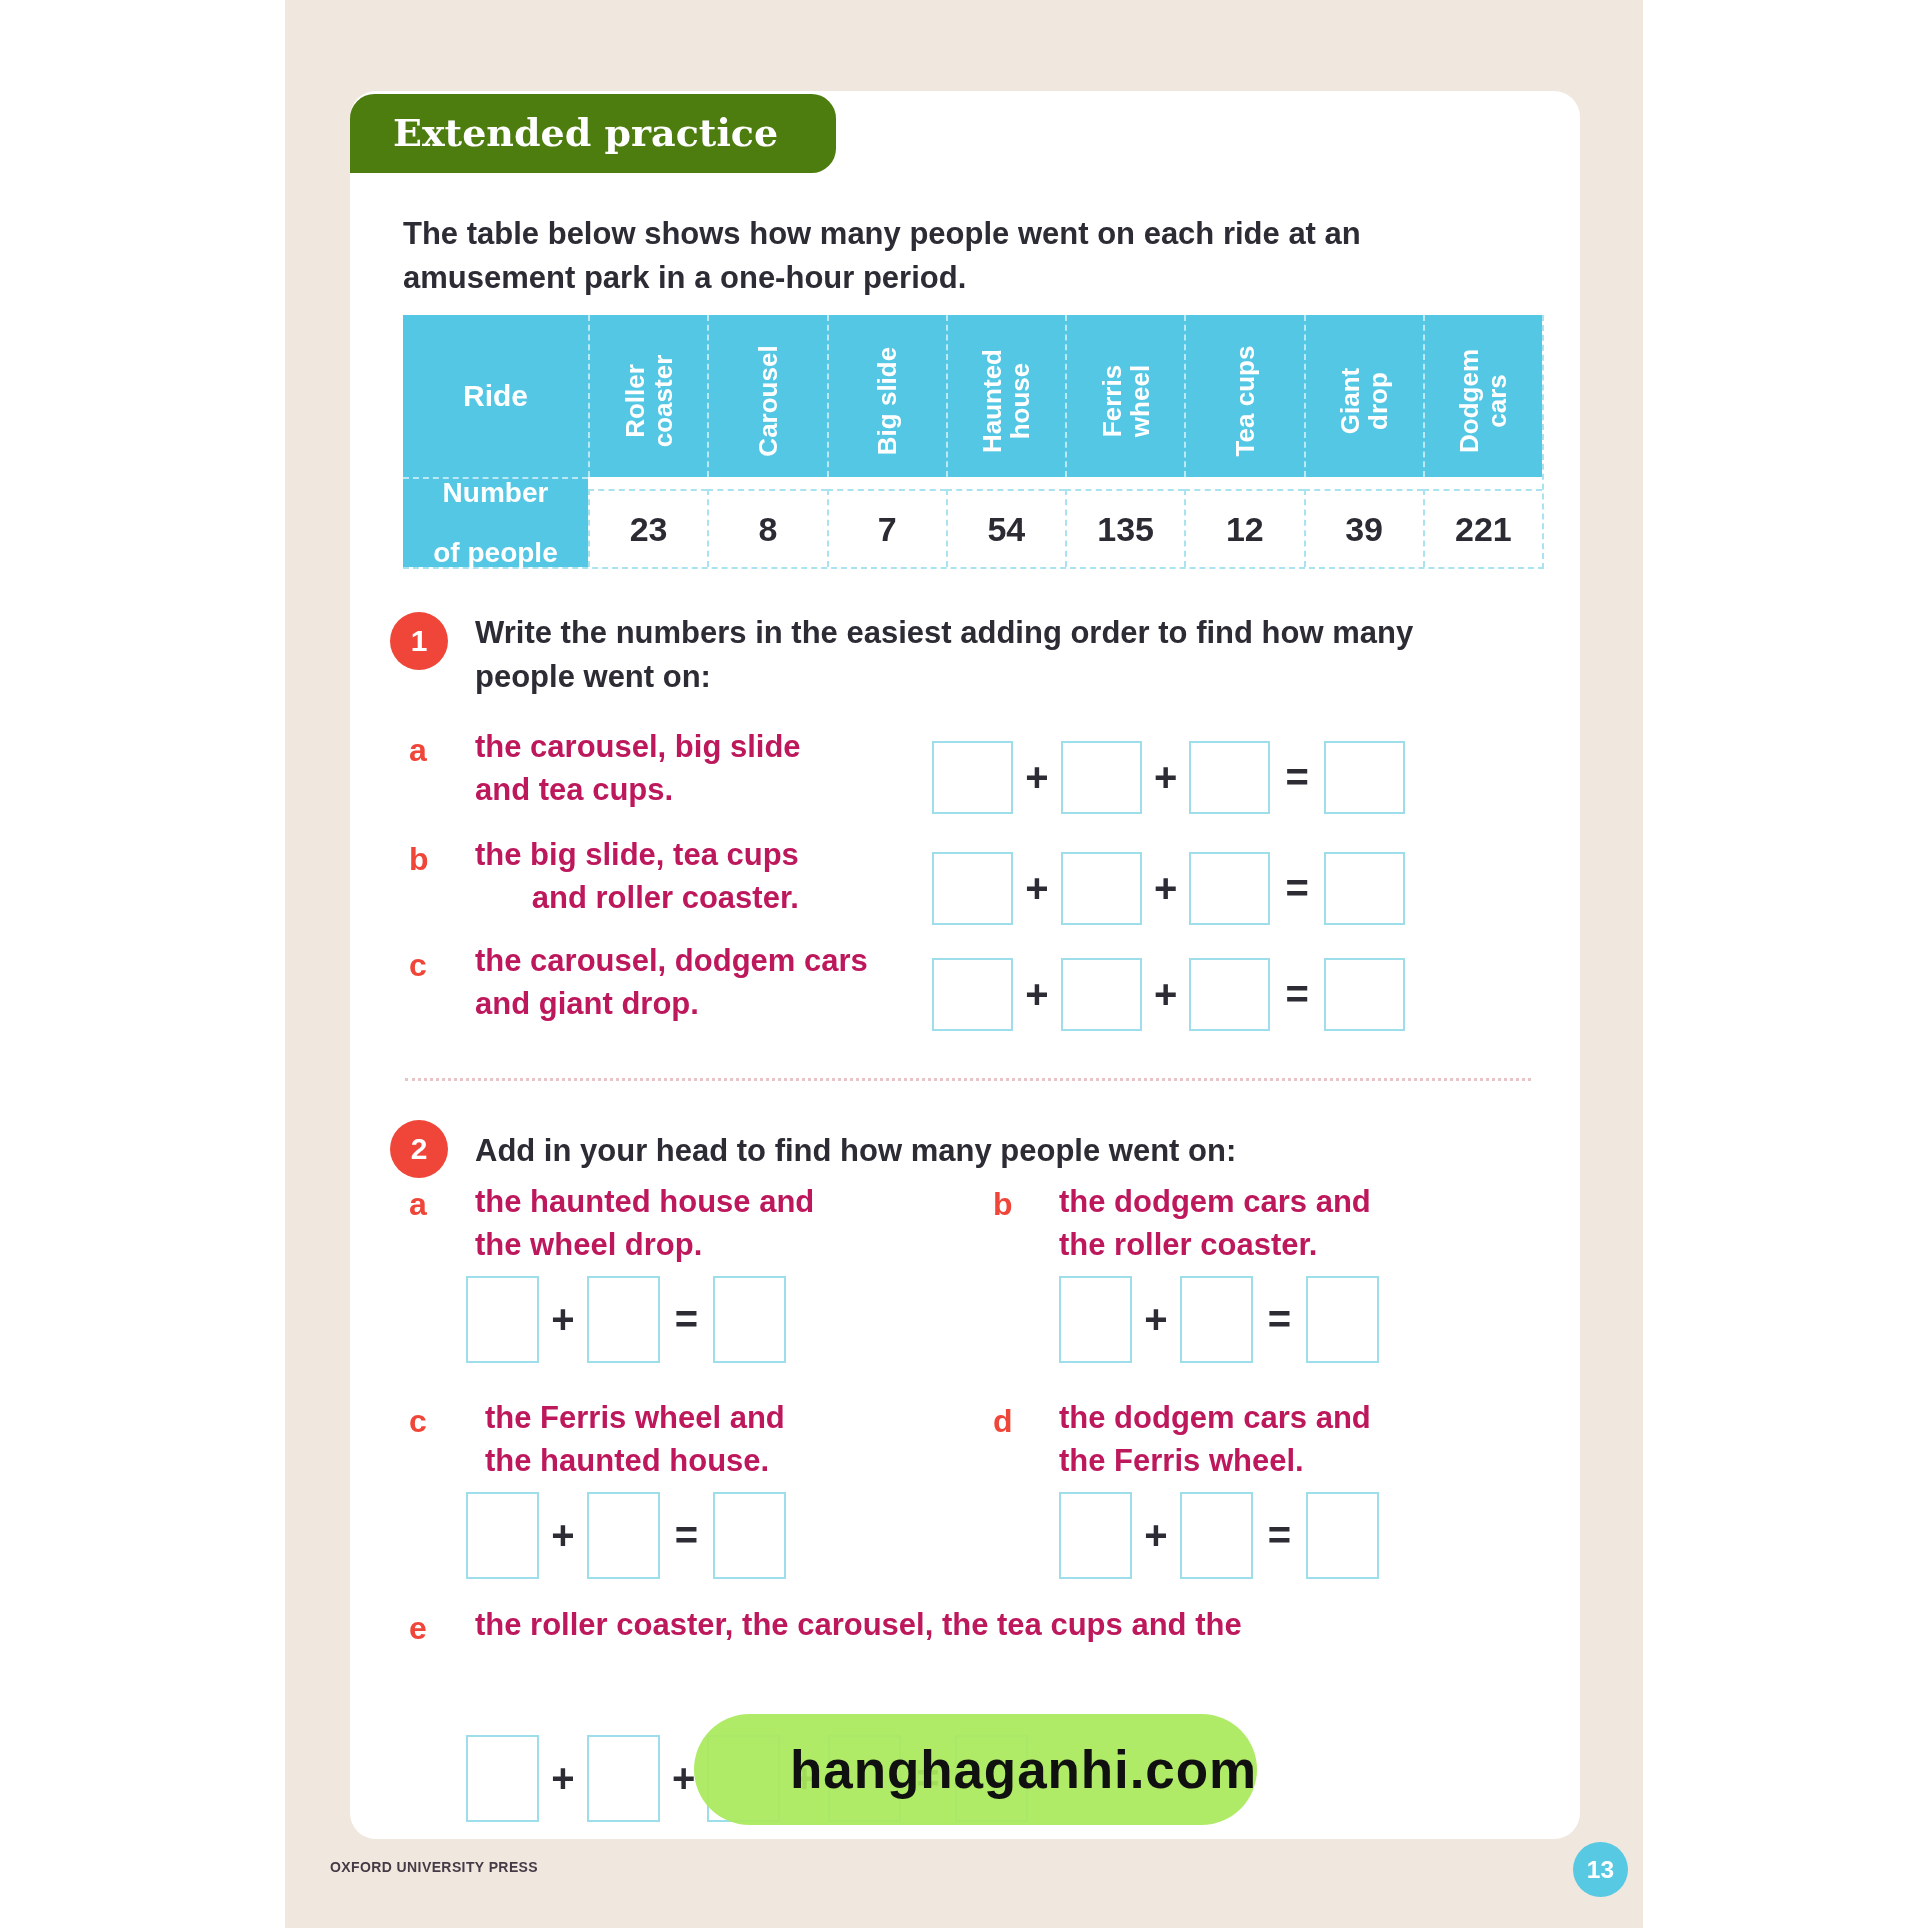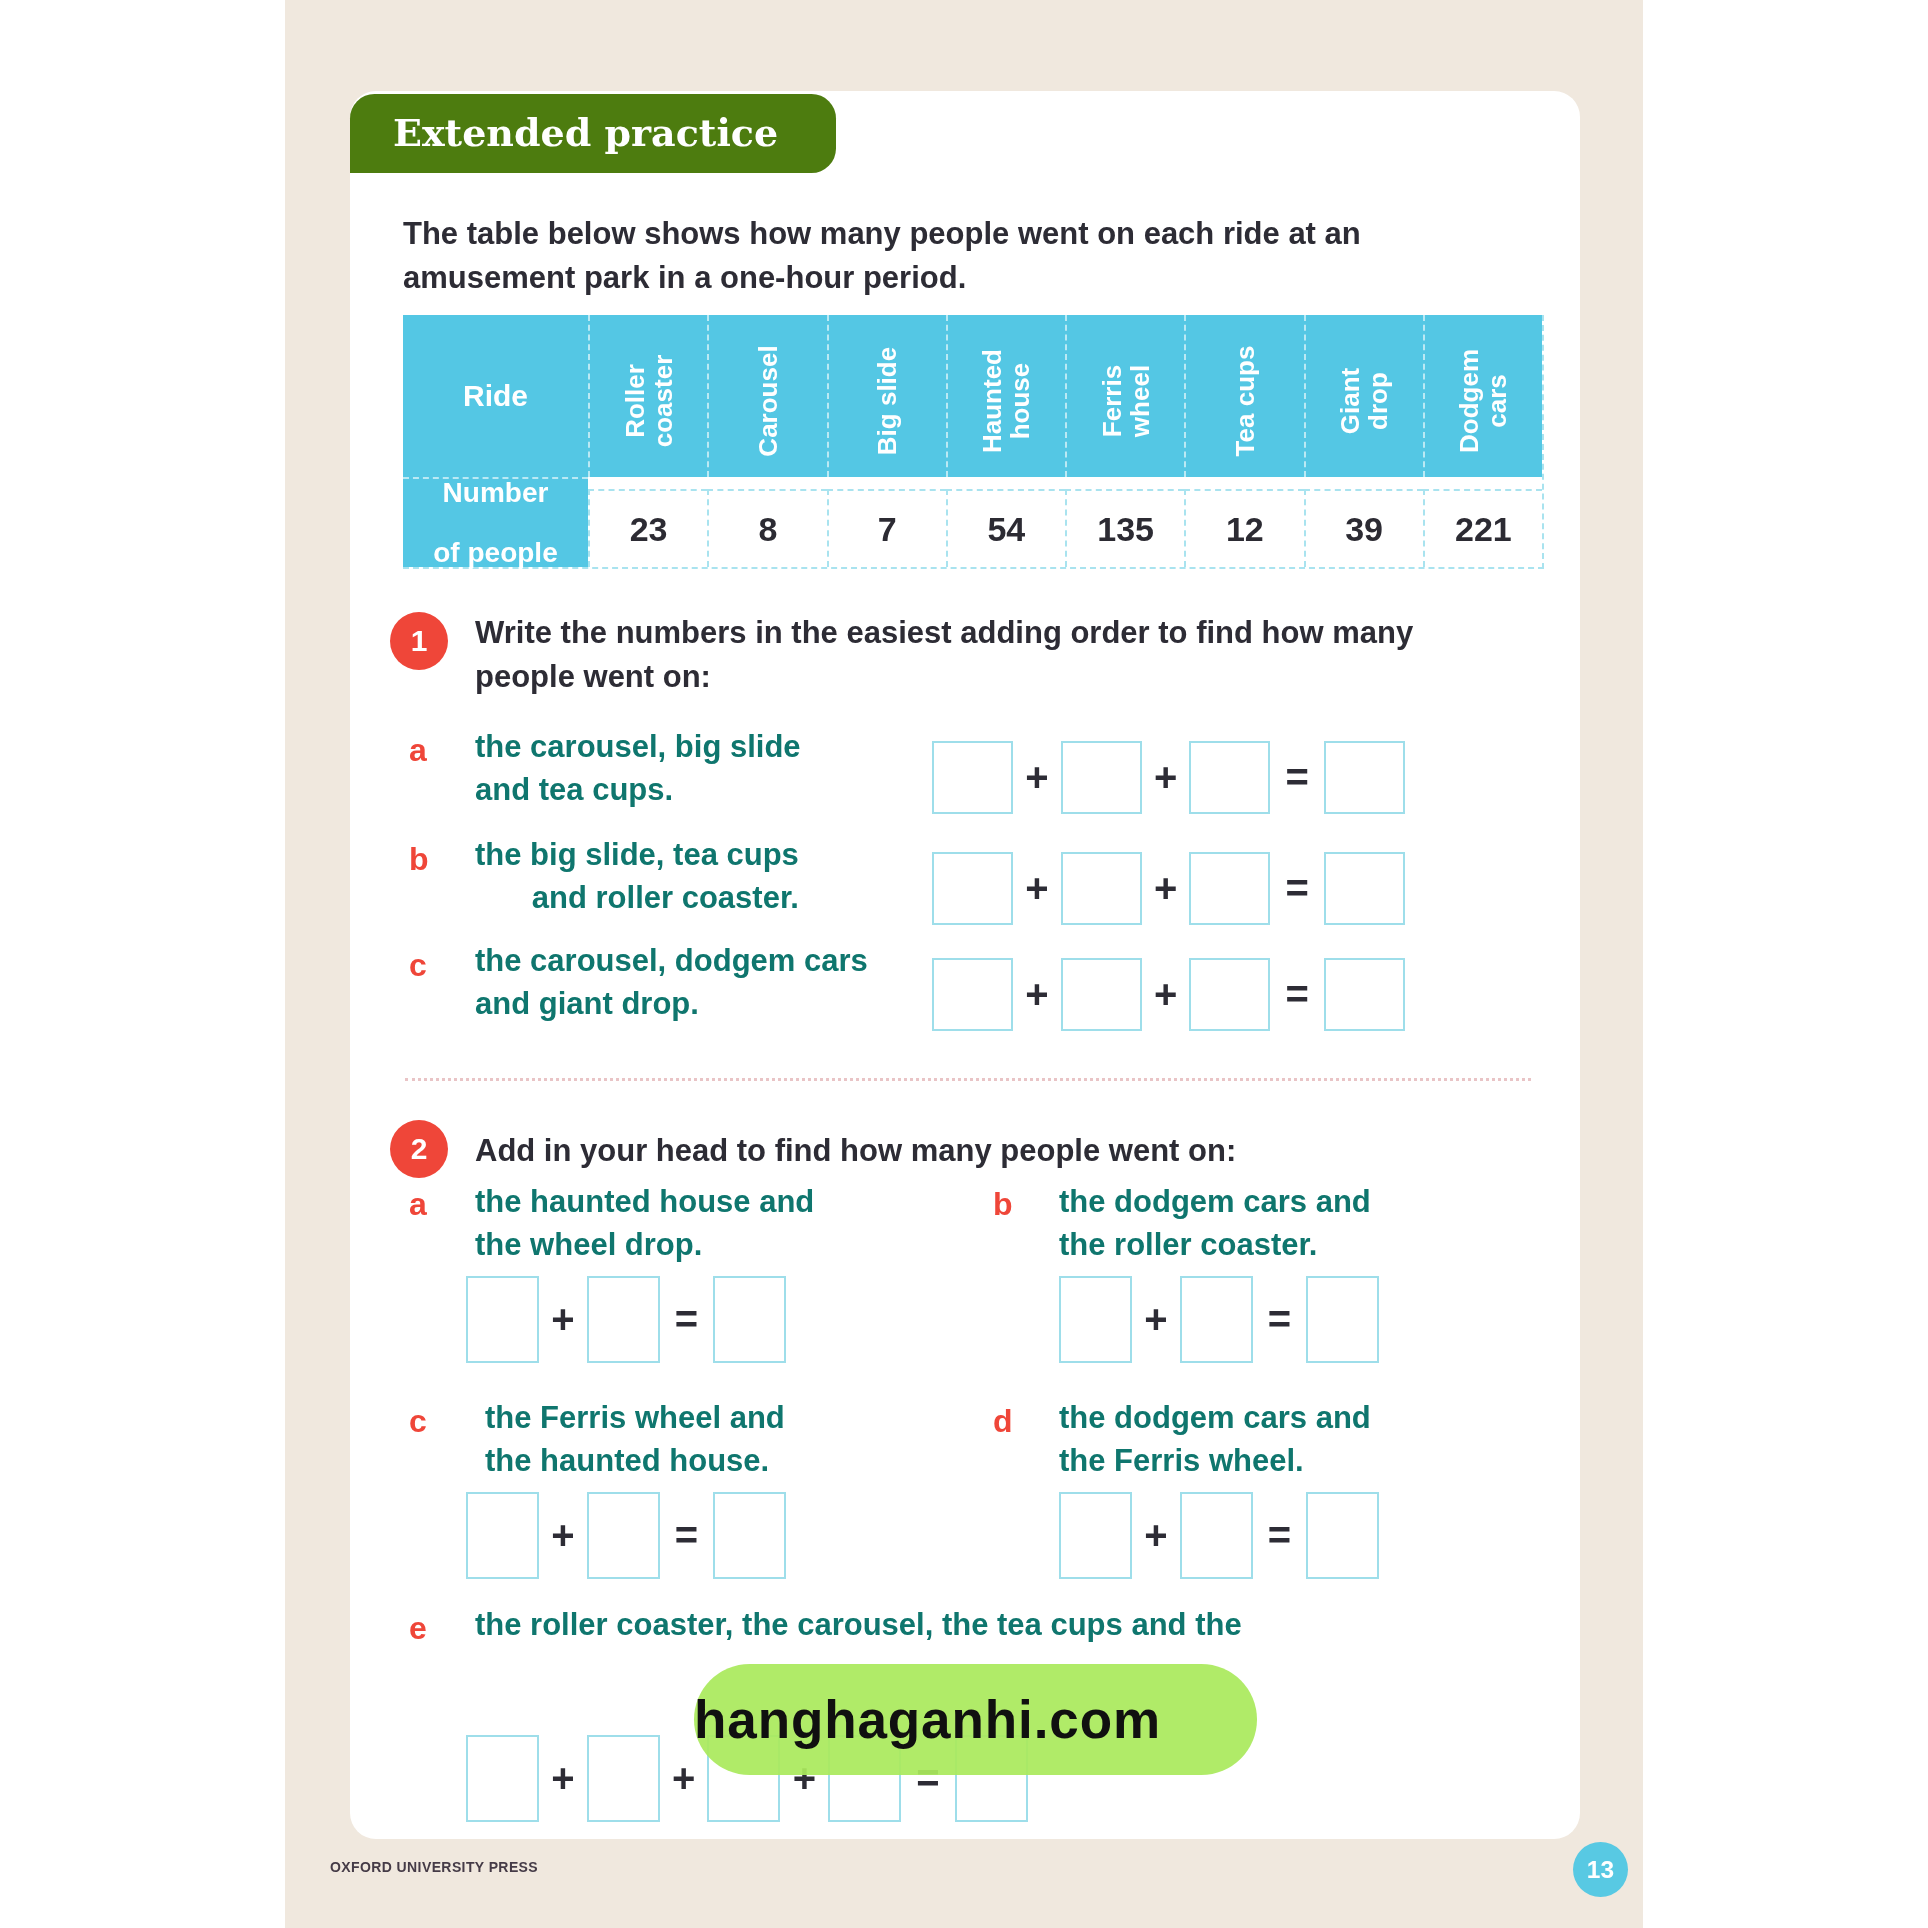--- a/index.html
+++ b/index.html
@@ -31,33 +31,33 @@
   .td.topline { border-top:2.8px dashed #a9e3ef; }
   .c-count { background:#54c7e4; color:#ffffff; font-weight:700; font-size:28px; line-height:1.15;
              flex-direction:column; border-top:2.8px dashed rgba(255,255,255,0.6); }
   .val { color:#2c2b33; font-weight:700; font-size:34px; }
 
   
   .qbadge { position:absolute; width:58px; height:58px; background:#ef4639; border-radius:50%;
             color:#ffffff; font-weight:700; font-size:30px; display:flex; align-items:center; justify-content:center; }
   .prompt { position:absolute; color:#2d2c35; font-size:31px; font-weight:700; line-height:1.42; }
   .letter { position:absolute; color:#ef4639; font-size:32px; font-weight:700; }
-  .itext  { position:absolute; color:#0f766e; font-size:31px; font-weight:700; line-height:1.4; }
+  .itext  { position:absolute; color:#be185d; font-size:31px; font-weight:700; line-height:1.4; }
 
   .brow { position:absolute; display:flex; align-items:center; }
   .box1 { width:81px; height:73px; background:#ffffff; border:2.8px solid #9edeea; }
   .box2 { width:73px; height:87px; background:#ffffff; border:2.8px solid #9edeea; }
   .op { color:#2d2c35; font-size:40px; font-weight:800; margin:0 12.2px; }
   .op.eq { margin:0 15px; }
 
   .divider { position:absolute; left:55px; top:987px; width:1126px; border-top:3.8px dotted #e9c4c6; }
 
-  .wpill { position:absolute; left:344px; top:1573px; width:563px; height:111px;
+  .wpill { position:absolute; left:344px; top:1623px; width:563px; height:111px;
            background:rgba(170,233,92,0.93); border-radius:56px; display:flex; align-items:center;
-           justify-content:flex-start; color:#101010; font-size:53px; font-weight:600; letter-spacing:0.9px; }
+           justify-content:flex-end; color:#101010; font-size:53px; font-weight:600; letter-spacing:0.9px; }
 
   .publisher { position:absolute; left:330px; top:1859px; color:#453b47; font-size:14px;
                font-weight:700; letter-spacing:0.4px; }
   .pagenum { position:absolute; left:1573px; top:1842px; width:55px; height:55px; border-radius:50%;
              background:#58c9e3; color:#ffffff; font-size:24.5px; font-weight:700;
              display:flex; align-items:center; justify-content:center; }
 </style>
 </head>
 <body>
 

